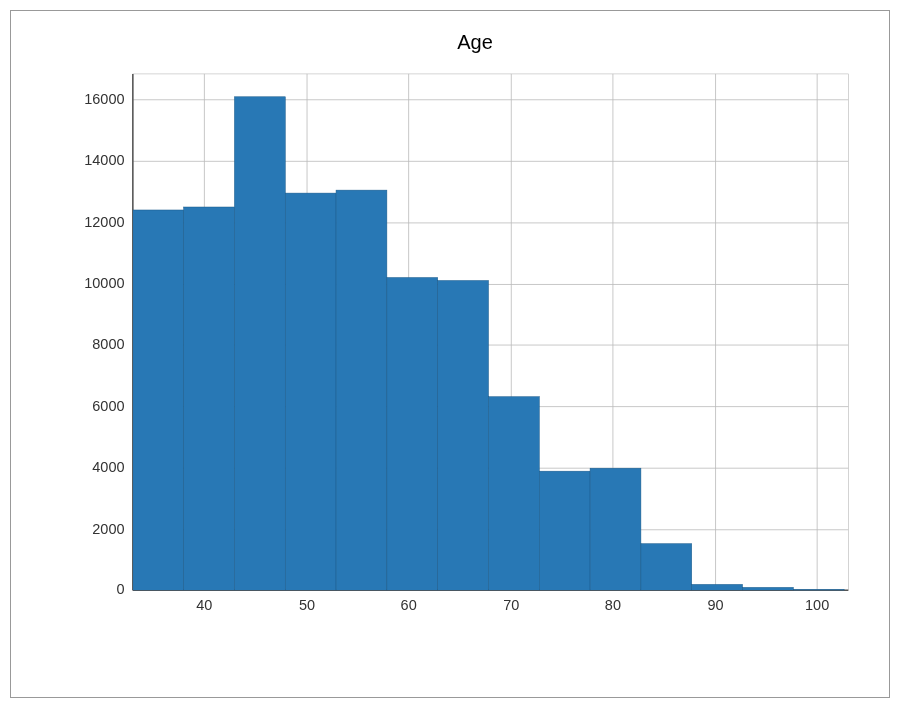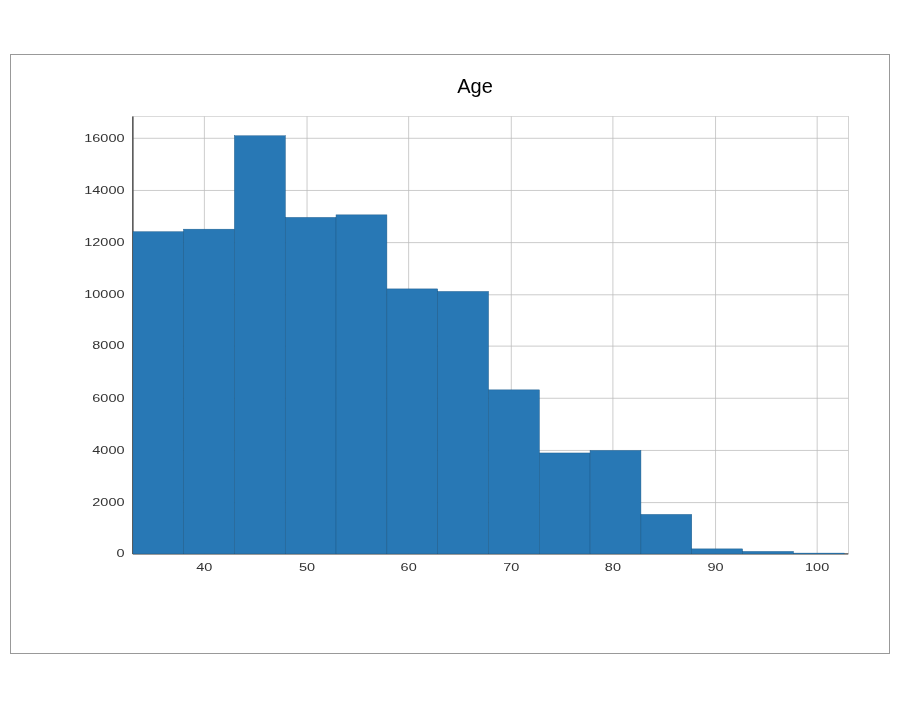--- a/index.html
+++ b/index.html
@@ -7,21 +7,21 @@
       width: 900px;
       height: 708px;
       background: #fff;
       display: flex;
       align-items: center;
       justify-content: center;
       font-family: Arial, sans-serif;
     }
     .chart-container {
       width: 880px;
-      height: 600px;
+      height: 688px;
       border: 1.5px solid #999;
       background: #fff;
       padding: 20px 20px 50px 70px;
       position: relative;
     }
     .chart-title {
       text-align: center;
       font-size: 20px;
       font-weight: normal;
       margin-bottom: 10px;

